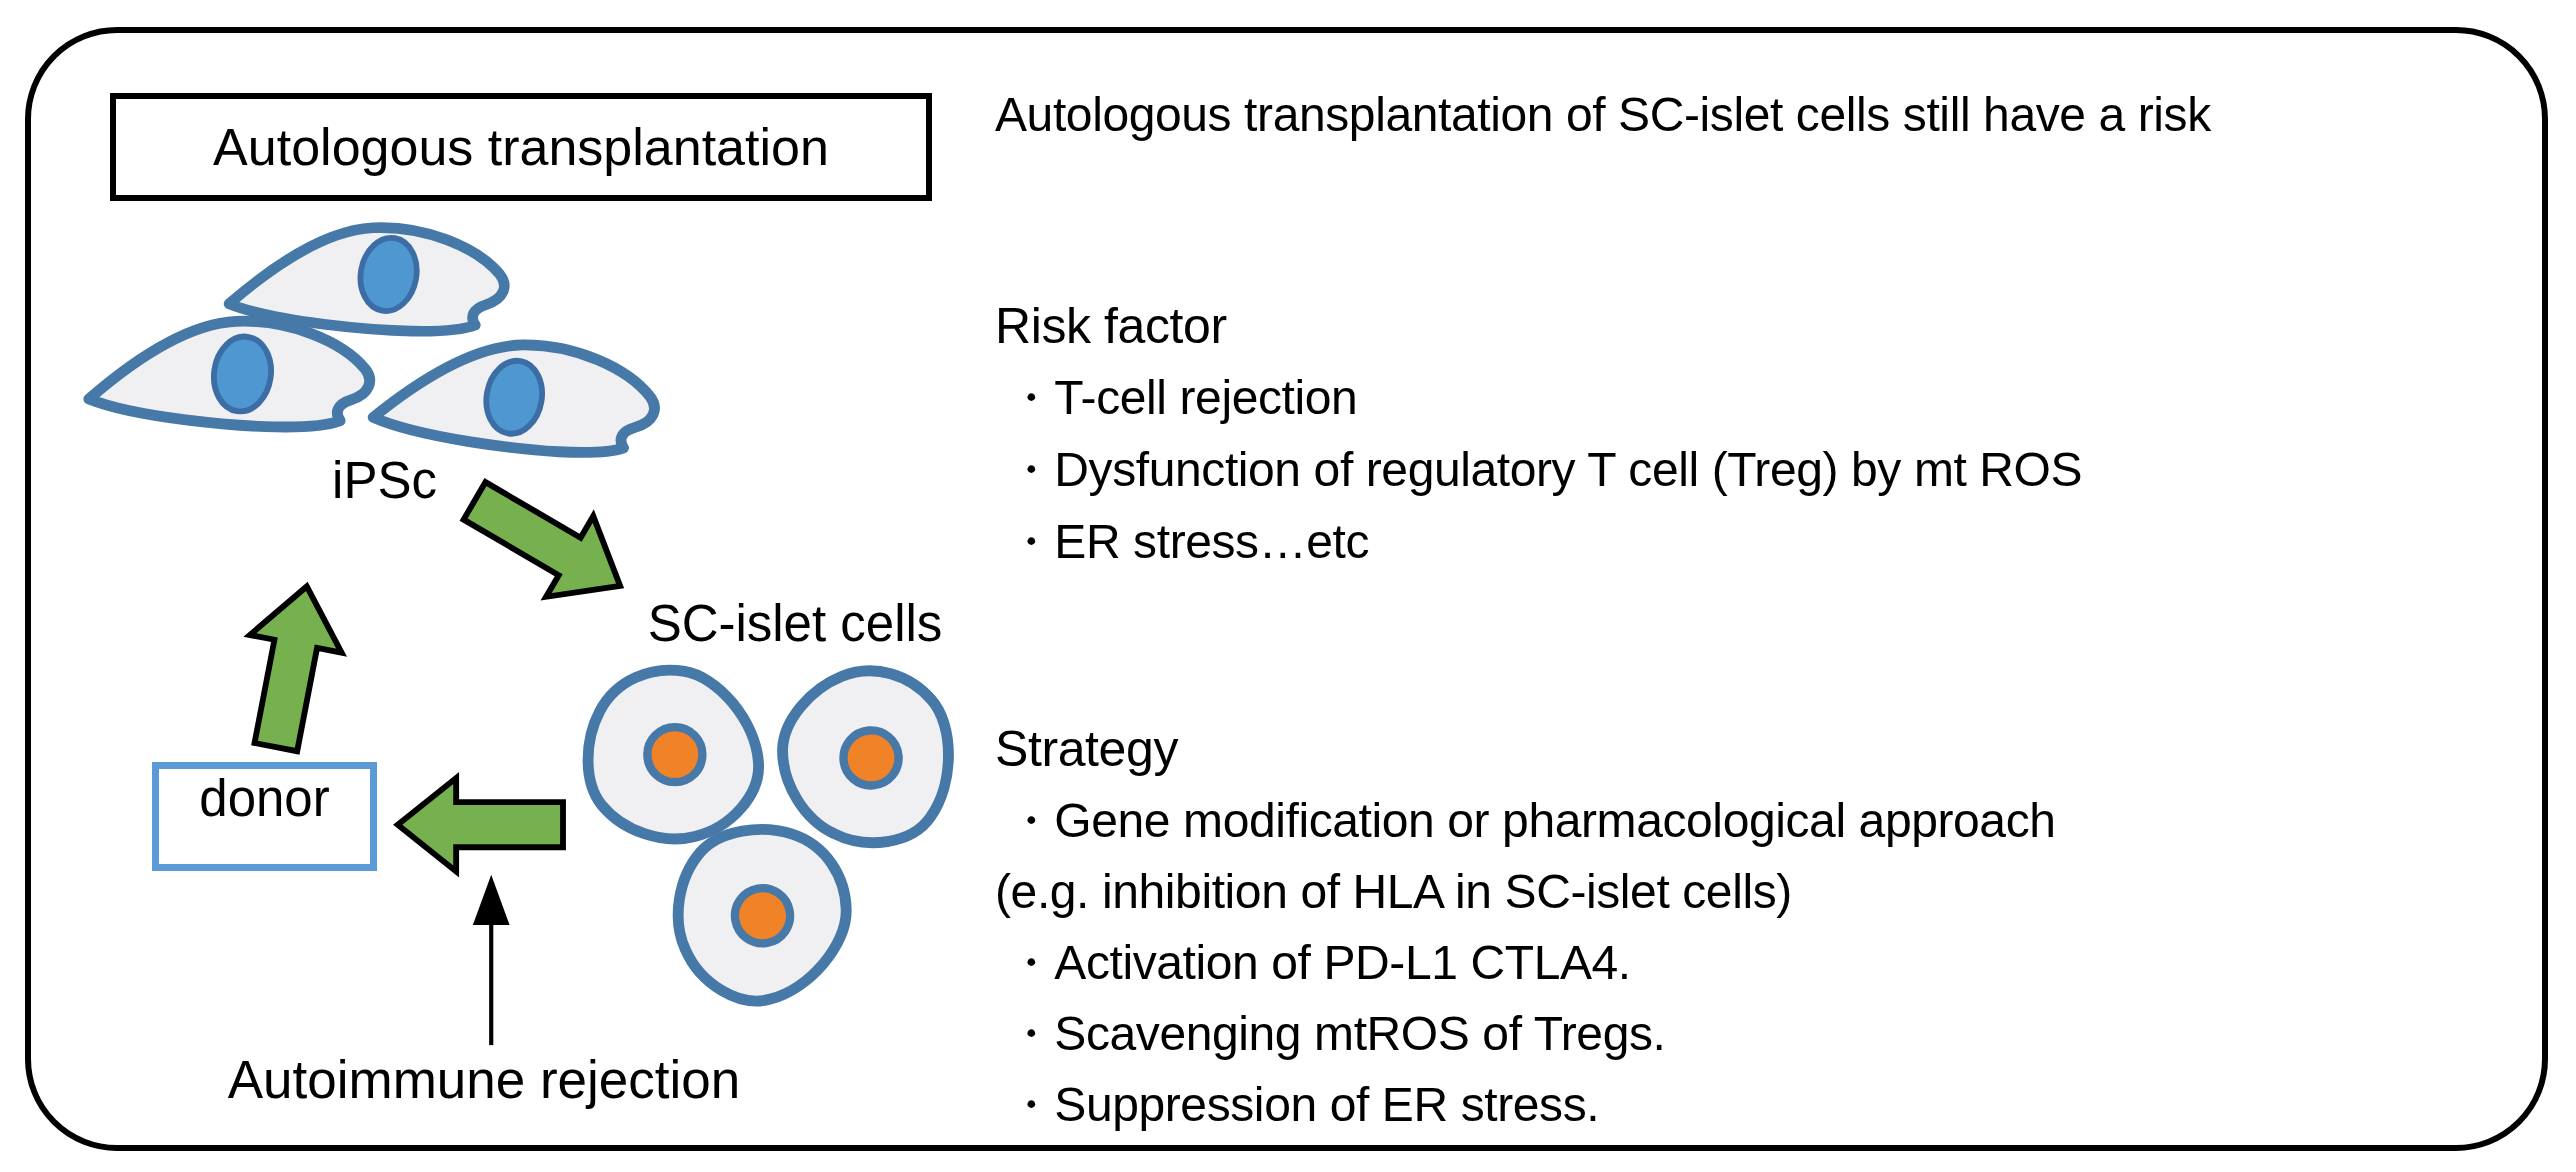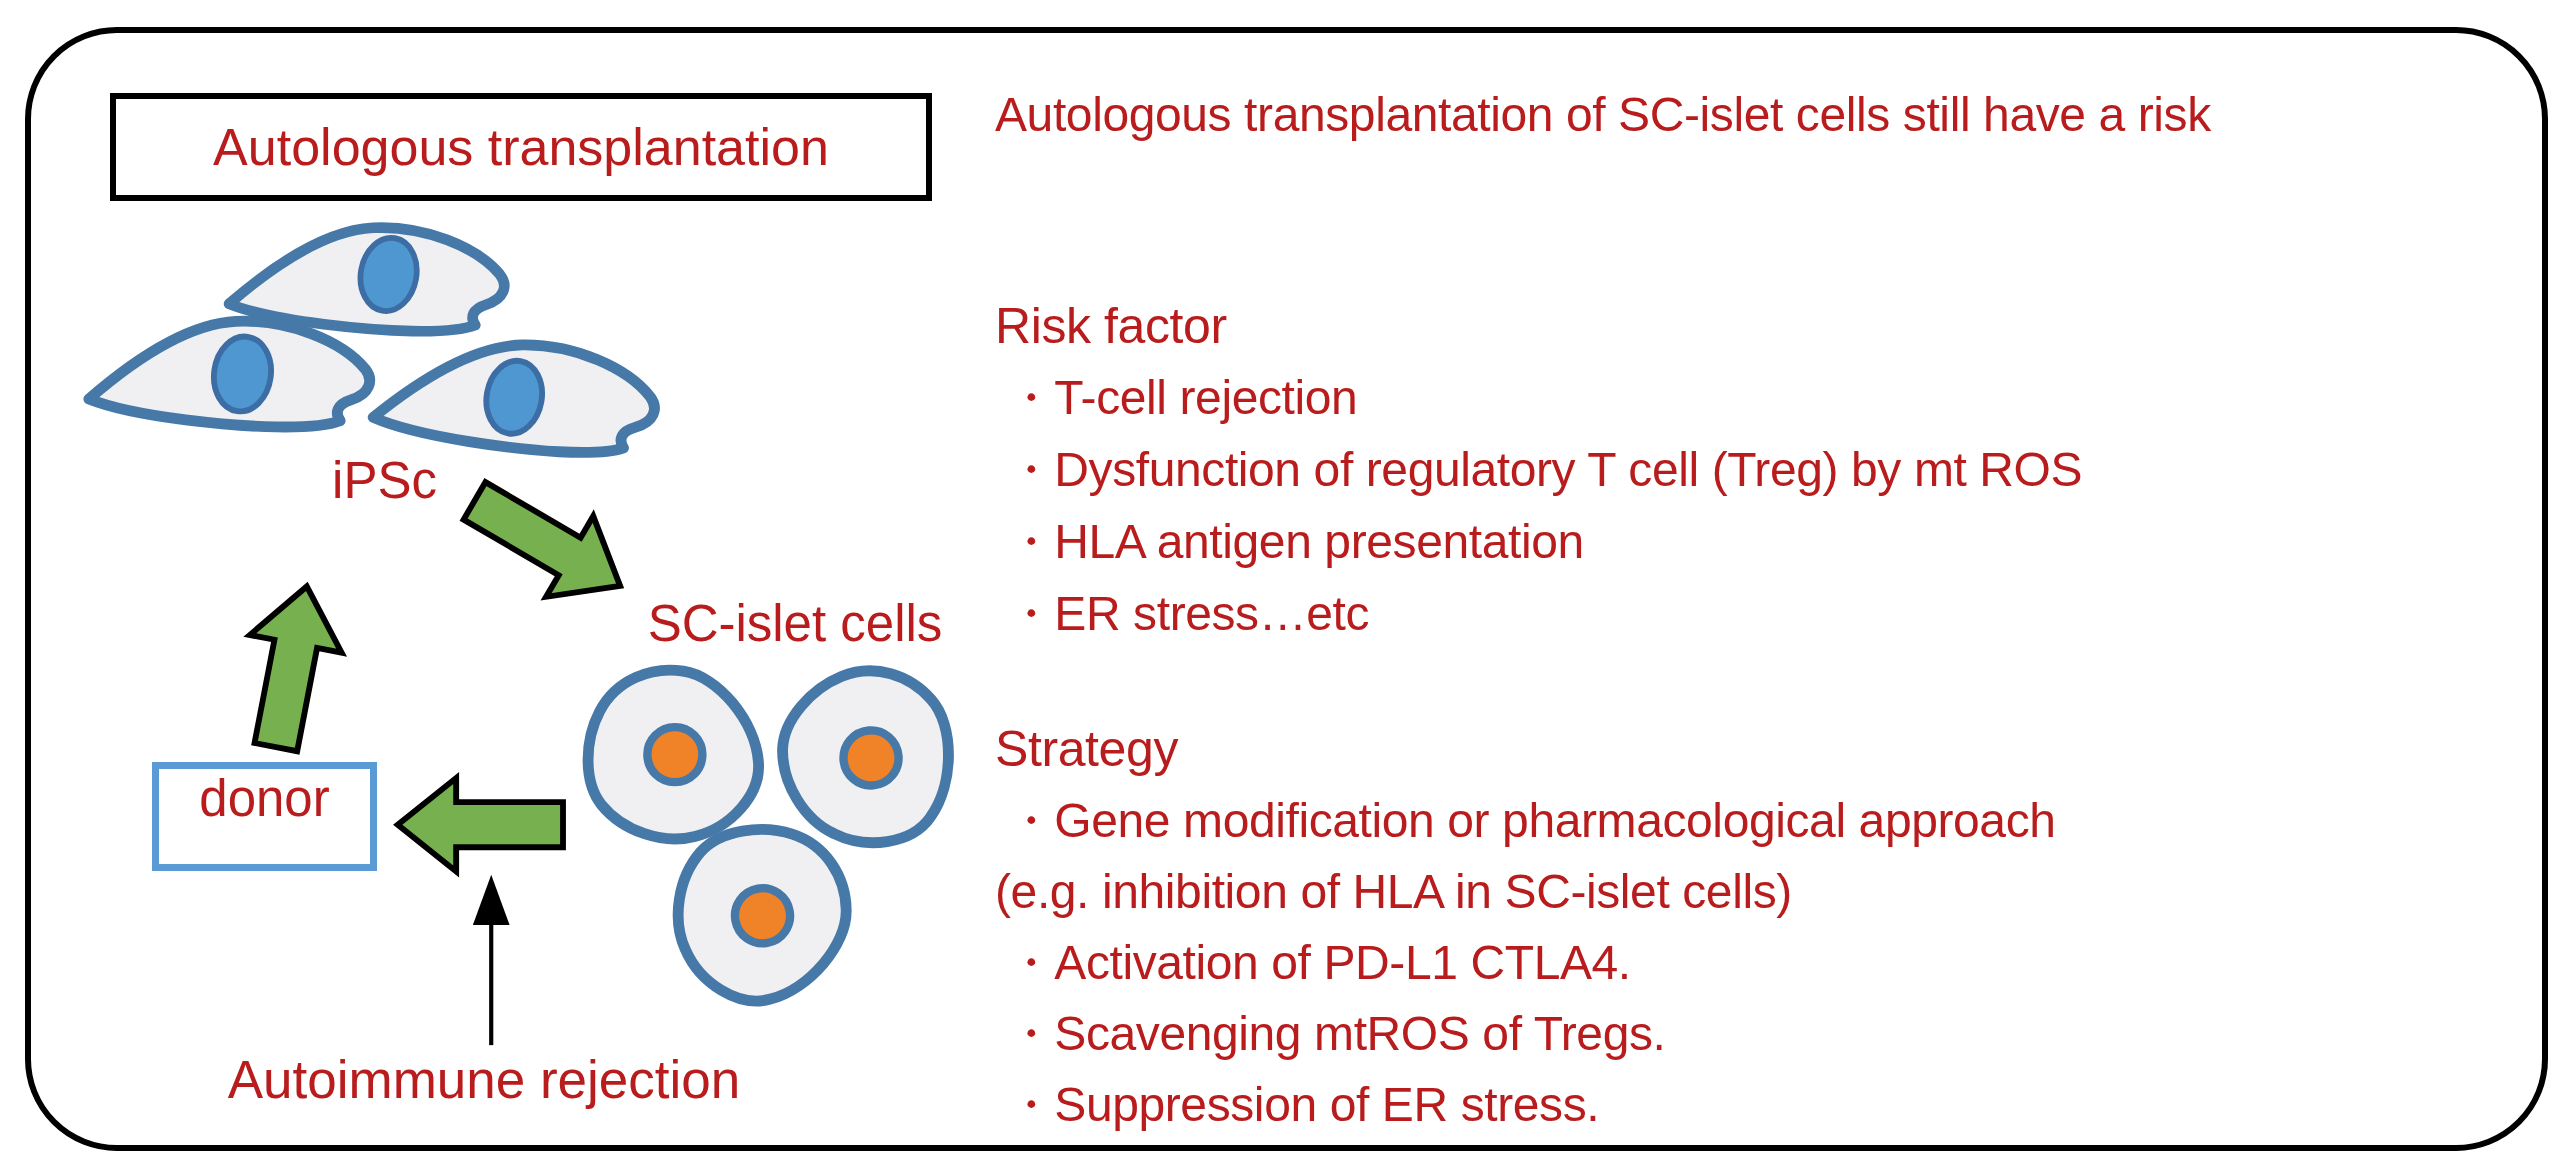--- a/index.html
+++ b/index.html
@@ -1,18 +1,18 @@
 <!DOCTYPE html>
 <html style="font-size:13.4px"><head>
 <meta charset="utf-8">
 <style>
   html,body{margin:0;padding:0;background:#ffffff;}
   .canvas{
     position:relative;width:2576px;height:1172px;background:#ffffff;
-    font-family:"Liberation Sans","DejaVu Sans",sans-serif;color:#b91c1c;
+    font-family:"Liberation Sans","DejaVu Sans",sans-serif;color:#000000;
     overflow:hidden;
   }
   .outer{
     position:absolute;left:25px;top:27px;width:2523px;height:1124px;
     border:6.7px solid #000;border-radius:92px;box-sizing:border-box;
   }
   .shapes{position:absolute;left:0;top:0;}
   .titlebox{
     position:absolute;left:110px;top:93px;width:822px;height:108px;
     border:6.7px solid #000;box-sizing:border-box;background:#fff;
@@ -110,21 +110,20 @@
   <div class="rightcol">
 
     <div class="intro">
       <div class="line">Autologous transplantation of SC-islet cells still have a risk</div>
     </div>
 
     <div class="sec-risk">
       <div class="heading">Risk factor</div>
       <div class="line li">・T-cell rejection</div>
       <div class="line li">・Dysfunction of regulatory T cell (Treg) by mt ROS</div>
-      <div class="line li">・HLA antigen presentation</div>
       <div class="line li">・ER stress…etc</div>
     </div>
 
     <div class="sec-strategy">
       <div class="heading">Strategy</div>
       <div class="line li">・Gene modification or pharmacological approach</div>
       <div class="line">(e.g. inhibition of HLA in SC-islet cells)</div>
       <div class="line li">・Activation of PD-L1 CTLA4.</div>
       <div class="line li">・Scavenging mtROS of Tregs.</div>
       <div class="line li">・Suppression of ER stress.</div>

